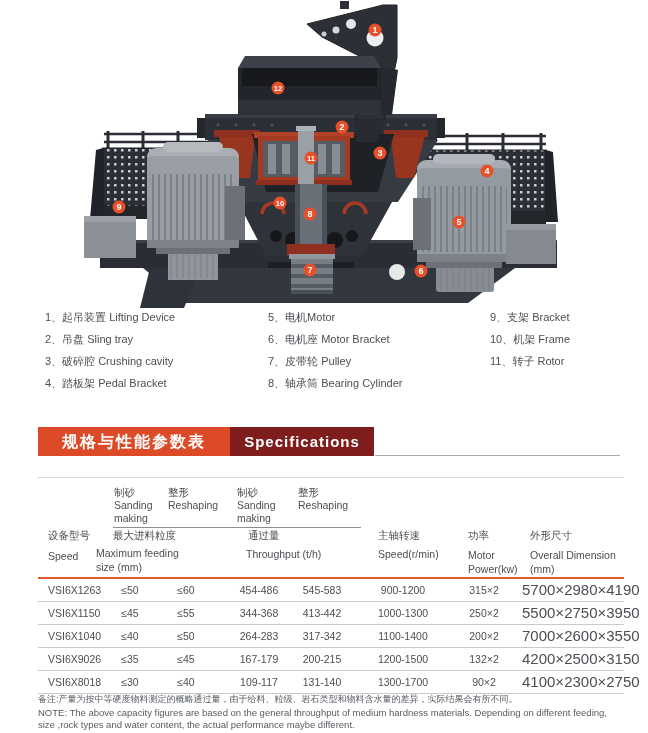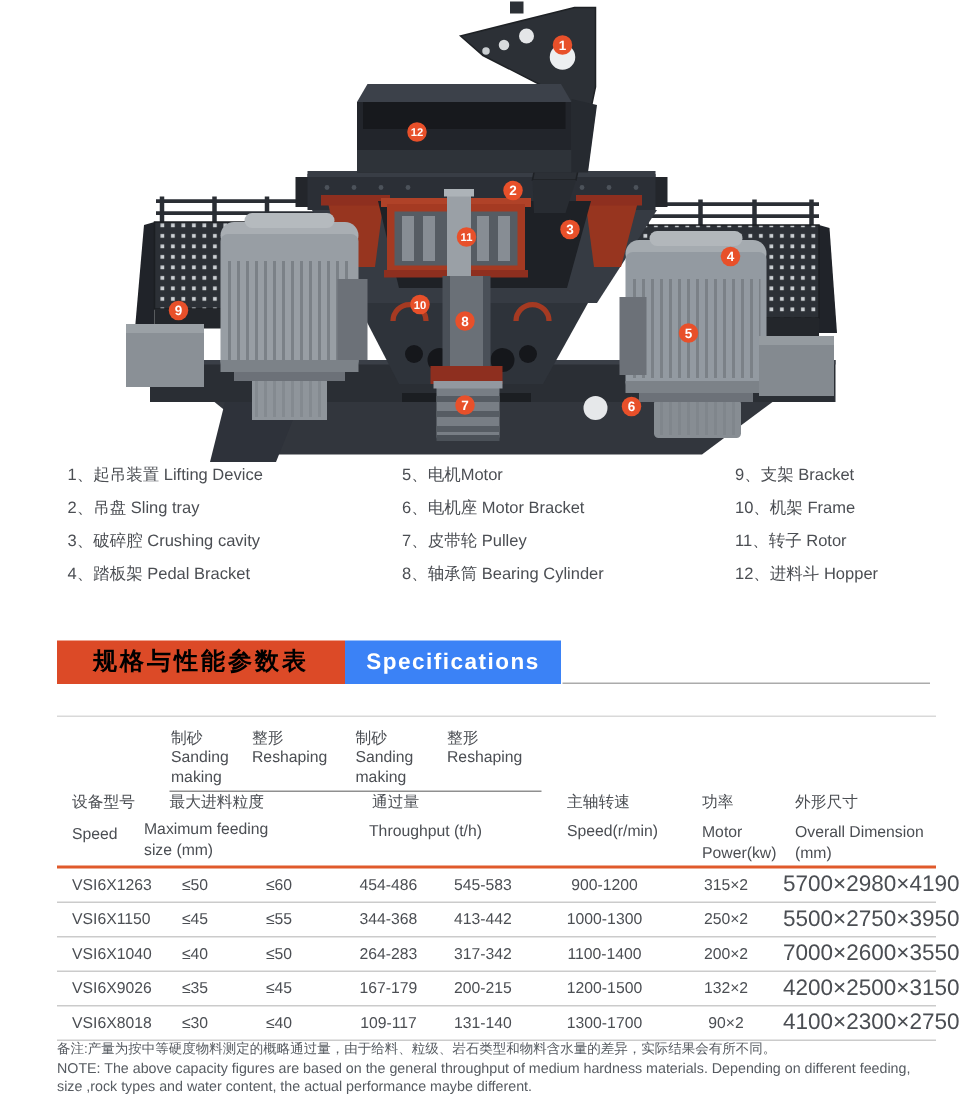--- a/index.html
+++ b/index.html
@@ -7,23 +7,23 @@
     width:648px;height:733px;position:relative;background:#ffffff;
     font-family:"Liberation Sans","DejaVu Sans",sans-serif;
     color:#4b4e53;overflow:hidden;
   }
   .abs{position:absolute;}
   
   .legend-col{position:absolute;top:306px;}
   .legend-item{height:22px;line-height:22px;font-size:11px;color:#4b4e53;white-space:nowrap;}
   
   .bar{position:absolute;top:427px;left:38px;height:29px;}
-  .bar-zh{position:absolute;left:0;top:0;width:192px;height:29px;background:#dc4a27;color:#000000;
+  .bar-zh{position:absolute;left:0;top:0;width:192px;height:29px;background:#dc4a27;color:#ffffff;
     font-size:16px;font-weight:bold;letter-spacing:2px;text-align:center;line-height:29px;}
-  .bar-en{position:absolute;left:192px;top:0;width:144px;height:29px;background:#3b82f6;color:#fff;
+  .bar-en{position:absolute;left:192px;top:0;width:144px;height:29px;background:#7f1d1d;color:#fff;
     font-size:15px;font-weight:bold;letter-spacing:1px;text-align:center;line-height:29px;}
   .bar-line{position:absolute;top:455px;left:375px;width:245px;height:0;border-top:1.5px solid #ababab;}
   
   .spec{position:absolute;left:38px;top:477px;width:586px;}
   .spec-head{position:relative;height:99px;border-top:1px solid #d9d9d9;border-bottom:2px solid #e05a2b;
     font-size:10.5px;color:#4b4e53;}
   .hcell{position:absolute;line-height:13px;white-space:nowrap;}
   .hc{}
   .subline{position:absolute;left:75px;top:49px;width:248px;height:0;border-top:1px solid #8f8f8f;}
   .rows{position:relative;}
@@ -265,21 +265,20 @@
 <div class="legend-col" style="left:268px">
   <div class="legend-item">5、电机Motor</div>
   <div class="legend-item">6、电机座 Motor Bracket</div>
   <div class="legend-item">7、皮带轮 Pulley</div>
   <div class="legend-item">8、轴承筒 Bearing Cylinder</div>
 </div>
 <div class="legend-col" style="left:490px">
   <div class="legend-item">9、支架 Bracket</div>
   <div class="legend-item">10、机架 Frame</div>
   <div class="legend-item">11、转子 Rotor</div>
-  <div class="legend-item">12、进料斗 Hopper</div>
 </div>
 
 <div class="bar">
   <div class="bar-zh">规格与性能参数表</div>
   <div class="bar-en">Specifications</div>
 </div>
 <div class="bar-line"></div>
 
 <div class="spec">
   <div class="spec-head">

